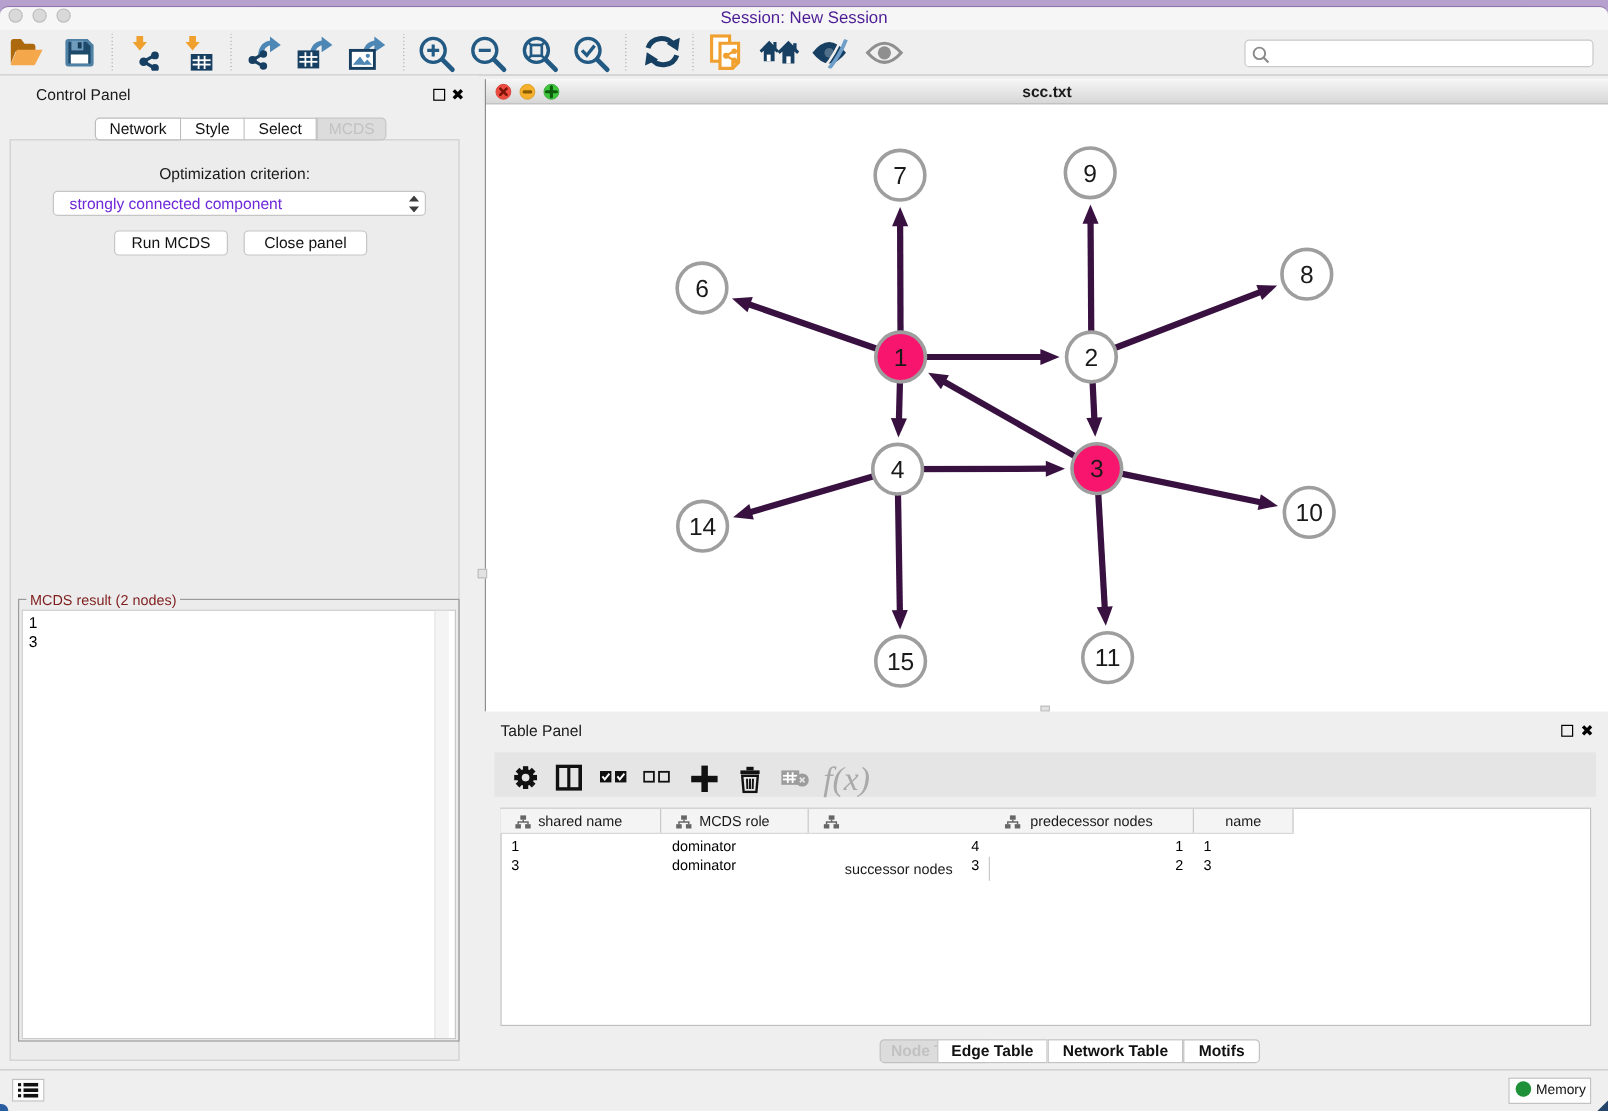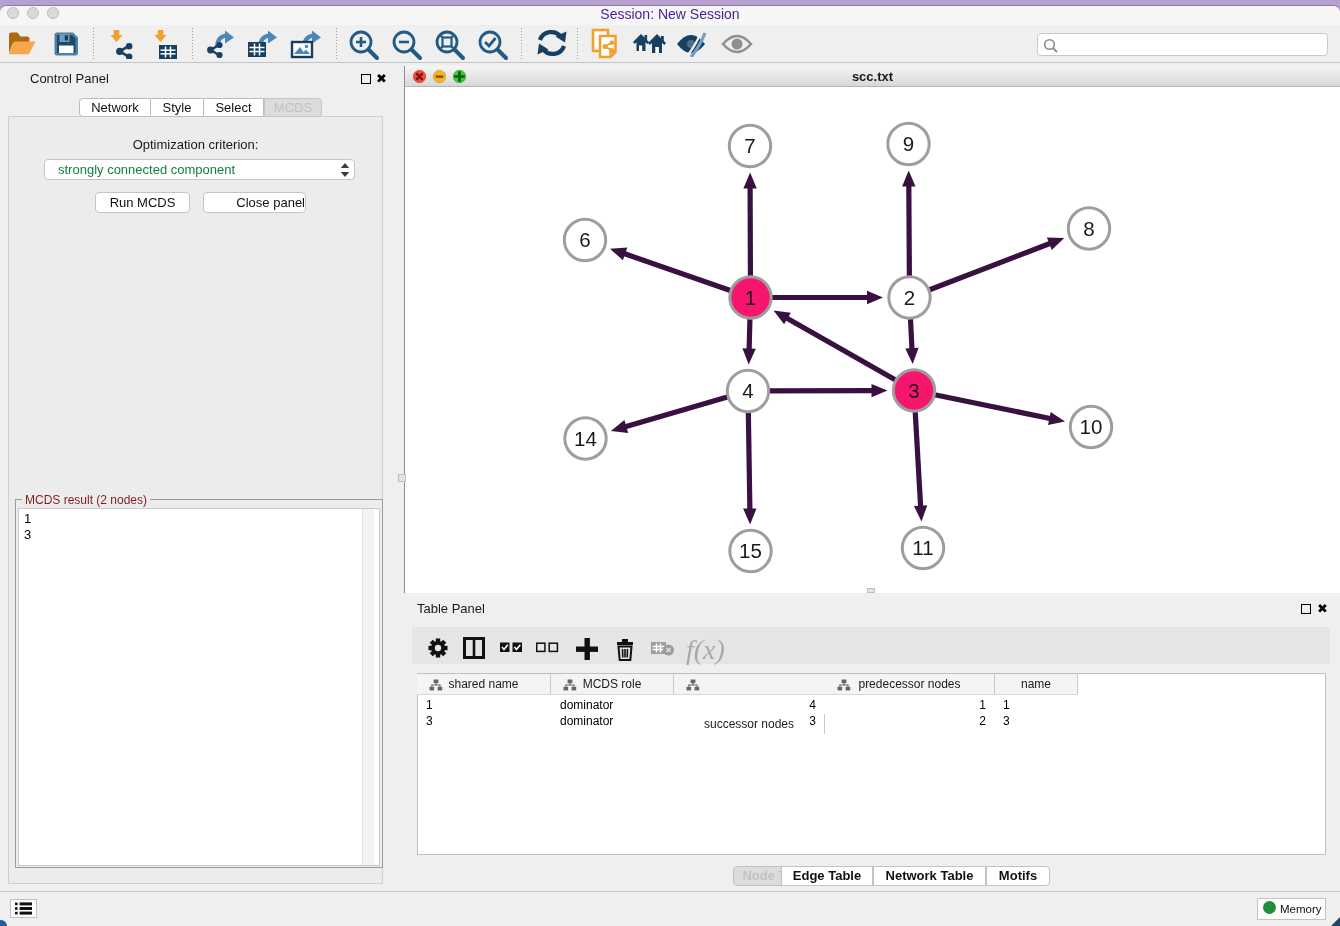--- a/index.html
+++ b/index.html
@@ -13,21 +13,21 @@
 .sep { position:absolute; top:28px; height:31px; width:1px; background-image:linear-gradient(#9a9a9a 1px, transparent 1px); background-size:1px 3px; }
 #search { position:absolute; left:1037px; top:33px; width:291px; height:23px; background:#fff; border:1px solid #c9c9c9; border-radius:4px; }
 #cpanel { position:absolute; left:0; top:63px; width:399px; height:828px; background:#efefef; }
 #cpanel-title { position:absolute; left:30px; top:71px; font-size:13px; color:#1a1a1a; }
 #cp-max { position:absolute; left:361px; top:74px; width:10px; height:10px; border:1.5px solid #000; }
 #cp-close { position:absolute; left:376px; top:71px; font-size:13px; color:#000; }
 .tab { position:absolute; top:98px; height:19px; background:#fff; border:1px solid #bdbdbd; text-align:center; line-height:17px; font-size:13px; color:#111; }
 .tab.sel { background:#dcdcdc; color:#c2c2c2; border-color:#c6c6c6; }
 #cp-inner { position:absolute; left:8px; top:116px; width:375px; height:768px; background:#ececec; border:1px solid #cfcfcf; }
 #optlabel { position:absolute; left:8px; top:137px; width:375px; text-align:center; font-size:13px; color:#1a1a1a; }
-#combo { position:absolute; left:44px; top:159px; width:311px; height:21px; background:#fff; border:1px solid #c5c5c5; border-radius:4px; font-size:13px; line-height:19px; padding-left:13px; color:#15803d; }
+#combo { position:absolute; left:44px; top:159px; width:311px; height:21px; background:#fff; border:1px solid #c5c5c5; border-radius:4px; font-size:13px; line-height:19px; padding-left:13px; color:#6d28d9; }
 .btn { position:absolute; top:192px; height:21px; background:#fff; border:1px solid #c5c5c5; border-radius:4px; font-size:13px; text-align:center; line-height:19px; color:#111; }
 #groupbox { position:absolute; left:15px; top:499px; width:368px; height:369px; border:1px solid #9b9b9b; }
 #grouplabel { position:absolute; left:22px; top:493px; background:#ececec; font-size:12px; padding:0 3px; color:#7f1d1d; }
 #groupwhite { position:absolute; left:18px; top:508px; width:362px; height:358px; background:#fff; border:1px solid #c9c9c9; font-size:13px; padding:2px 0 0 5px; color:#000; line-height:16px; }
 #gw-scroll { position:absolute; left:362px; top:509px; width:12px; height:356px; background:#f4f4f4; border-left:1px solid #e4e4e4; }
 #netwin { position:absolute; left:404px; top:66px; width:936px; height:527px; border-left:1px solid #8e8e8e; background:#fff; }
 #nettitle { position:absolute; left:405px; top:66px; width:935px; height:21px; background:linear-gradient(#f6f6f6,#d7d7d7); border-bottom:1px solid #b5b5b5; }
 #netname { position:absolute; top:69px; left:405px; width:935px; text-align:center; font-size:13px; font-weight:bold; color:#1a1a1a; }
 #netcanvas { position:absolute; left:405px; top:88px; width:935px; height:505px; background:#fff; }
 #vsplit-handle { position:absolute; left:398px; top:474px; width:8px; height:8px; background:#e2e2e2; border:1px solid #c0c0c0; }
@@ -204,21 +204,21 @@
 <div class="tab" style="left:151px; width:53px; border-left:none;">Style</div>
 <div class="tab" style="left:204px; width:60px; border-left:none;">Select</div>
 <div class="tab sel" style="left:264px; width:58px; border-radius:0 4px 4px 0;">MCDS</div>
 <div id="optlabel">Optimization criterion:</div>
 <div id="combo">strongly connected component</div>
 <svg class="abs" style="left:340px;top:163px;" width="10" height="14" viewBox="0 0 10 14">
     <path d="M5 0 L9.2 5 L0.8 5 Z" fill="#3c3c3c"></path>
     <path d="M5 14 L9.2 9 L0.8 9 Z" fill="#3c3c3c"></path>
   </svg>
 <div class="btn" style="left:95px; width:95px;">Run MCDS</div>
-<div class="btn" style="left:203px; width:103px;text-align:right;">Close panel</div>
+<div class="btn" style="left:203px; width:103px;">Close panel</div>
 <div id="groupbox"></div>
 <div id="grouplabel">MCDS result (2 nodes)</div>
 <div id="groupwhite">1<br>3</div>
 <div id="gw-scroll"></div>
 <div id="netwin"></div>
 <div id="nettitle"></div>
 <svg class="abs" style="left:412px;top:69px;" width="56" height="15" viewBox="0 0 56 15">
 <circle cx="7.5" cy="7.5" r="6.2" fill="#ef4c41" stroke="#d8453a" stroke-width="0.8"></circle>
 <path d="M4.9 4.9 L10.1 10.1 M10.1 4.9 L4.9 10.1" stroke="#7c1408" stroke-width="2.2" stroke-linecap="round"></path>
 <circle cx="27.5" cy="7.5" r="6.2" fill="#f6b02c" stroke="#dba02a" stroke-width="0.8"></circle>

